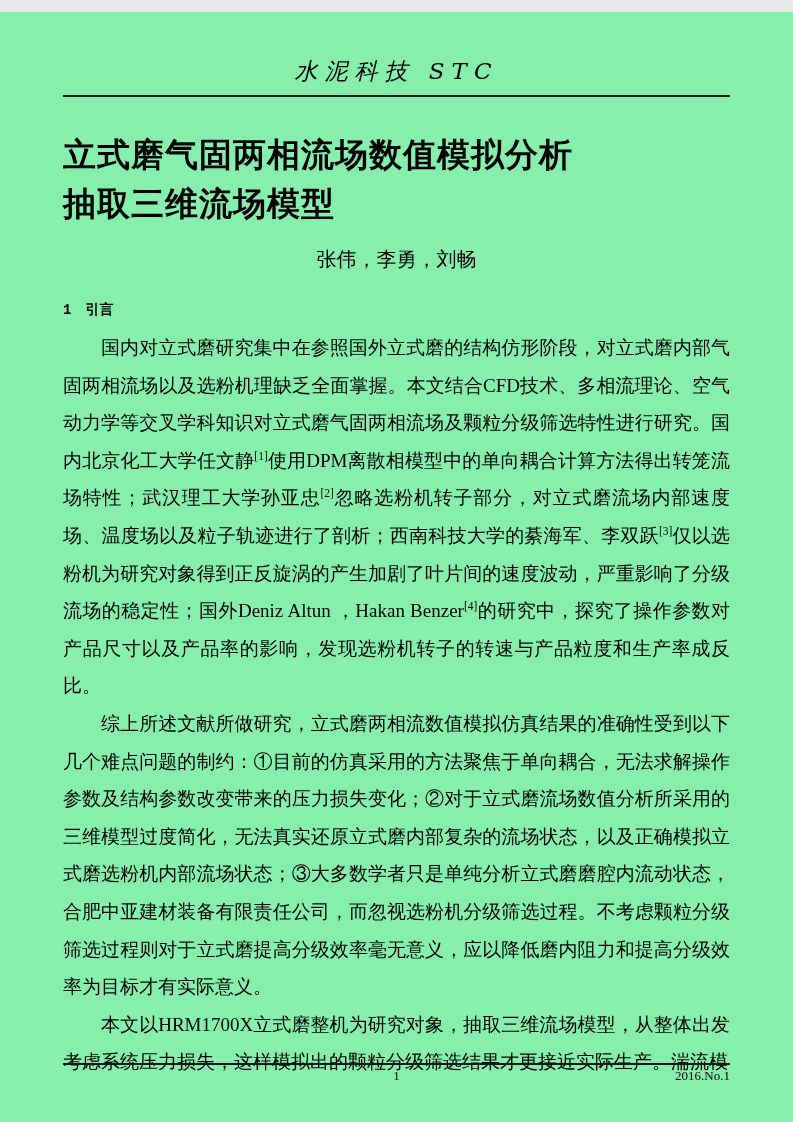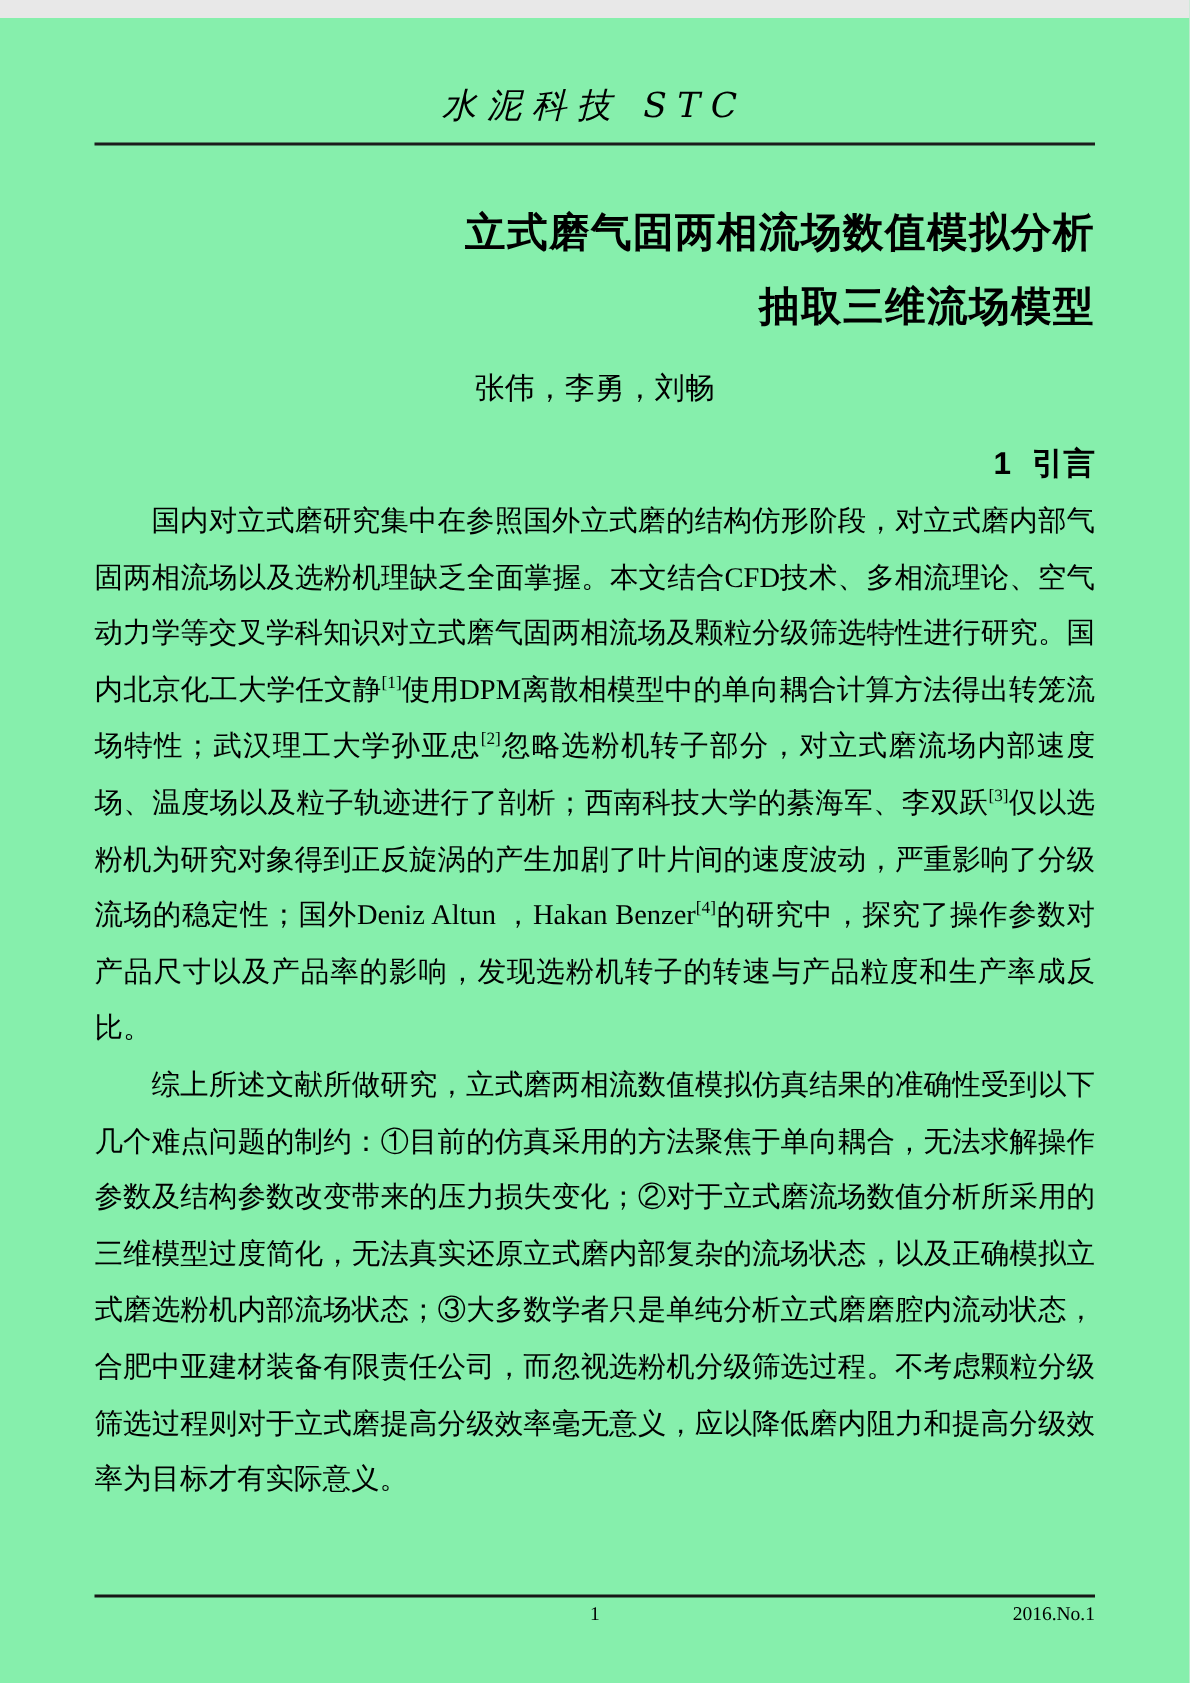--- a/index.html
+++ b/index.html
@@ -28,47 +28,46 @@
   .header-rule {
     margin-top:9px;
     border:none;
     border-top:2.5px solid #1c1c1c;
     height:0;
   }
 
   
   .article-title {
     margin-top:34px;
-    text-align:right;
-    font-family:Liberation Sans, sans-serif;
+    text-align:left;
+    font-family:Liberation Serif, serif;
     font-weight:bold;
-    font-size:27px;
+    font-size:33px;
     line-height:49px;
     letter-spacing:1px;
   }
   .authors {
     margin-top:17px;
     text-align:center;
     font-size:20px;
     line-height:26px;
   }
   .affiliation {
     text-align:center;
     font-size:20px;
     line-height:27px;
   }
 
   
   .section-heading {
     margin-top:24px;
-    font-family:Liberation Sans, sans-serif;
+    font-family:Liberation Mono, monospace;
     font-weight:bold;
-    font-size:21px;
+    font-size:14px;
     line-height:28px;
-    text-align:right;
   }
   .section-heading .sec-num { margin-right:14px; }
 
   
   .article-body { margin-top:5px; }
   .article-body p {
     margin:0;
     font-size:19px;
     line-height:37.6px;
     text-align:justify;
@@ -117,20 +116,21 @@
     <div class="authors">张伟，李勇，刘畅</div>
 
 
     <div class="section-heading">
       <span class="sec-num">1</span><span>引言</span>
     </div>
 
     <div class="article-body" id="article-body">
         <p>国内对立式磨研究集中在参照国外立式磨的结构仿形阶段，对立式磨内部气固两相流场以及选粉机理缺乏全面掌握。本文结合CFD技术、多相流理论、空气动力学等交叉学科知识对立式磨气固两相流场及颗粒分级筛选特性进行研究。国内北京化工大学任文静<sup class="cite">[1]</sup>使用DPM离散相模型中的单向耦合计算方法得出转笼流场特性；武汉理工大学孙亚忠<sup class="cite">[2]</sup>忽略选粉机转子部分，对立式磨流场内部速度场、温度场以及粒子轨迹进行了剖析；西南科技大学的綦海军、李双跃<sup class="cite">[3]</sup>仅以选粉机为研究对象得到正反旋涡的产生加剧了叶片间的速度波动，严重影响了分级流场的稳定性；国外Deniz Altun ，Hakan Benzer<sup class="cite">[4]</sup>的研究中，探究了操作参数对产品尺寸以及产品率的影响，发现选粉机转子的转速与产品粒度和生产率成反比。</p>
         <p>综上所述文献所做研究，立式磨两相流数值模拟仿真结果的准确性受到以下几个难点问题的制约：①目前的仿真采用的方法聚焦于单向耦合，无法求解操作参数及结构参数改变带来的压力损失变化；②对于立式磨流场数值分析所采用的三维模型过度简化，无法真实还原立式磨内部复杂的流场状态，以及正确模拟立式磨选粉机内部流场状态；③大多数学者只是单纯分析立式磨磨腔内流动状态，合肥中亚建材装备有限责任公司，而忽视选粉机分级筛选过程。不考虑颗粒分级筛选过程则对于立式磨提高分级效率毫无意义，应以降低磨内阻力和提高分级效率为目标才有实际意义。</p>
+        <p>本文以HRM1700X立式磨整机为研究对象，抽取三维流场模型，从整体出发考虑系统压力损失，这样模拟出的颗粒分级筛选结果才更接近实际生产。湍流模</p>
       </div>
 
   </div>
 
   <div class="page-footer">
     <hr class="footer-rule">
     <div class="footer-row">
       <span class="footer-page">1</span>
       <span class="footer-issue">2016.No.1</span>
     </div>

